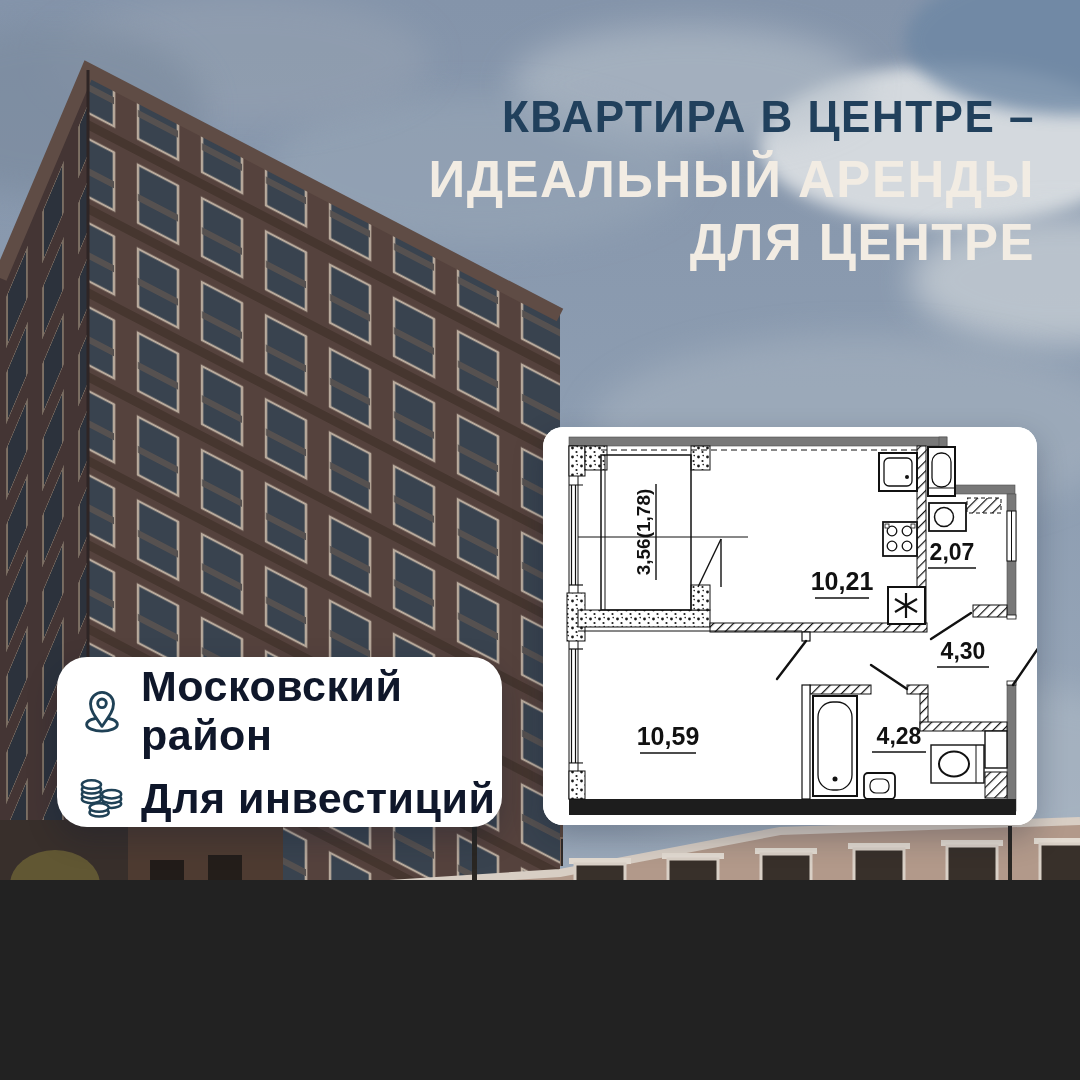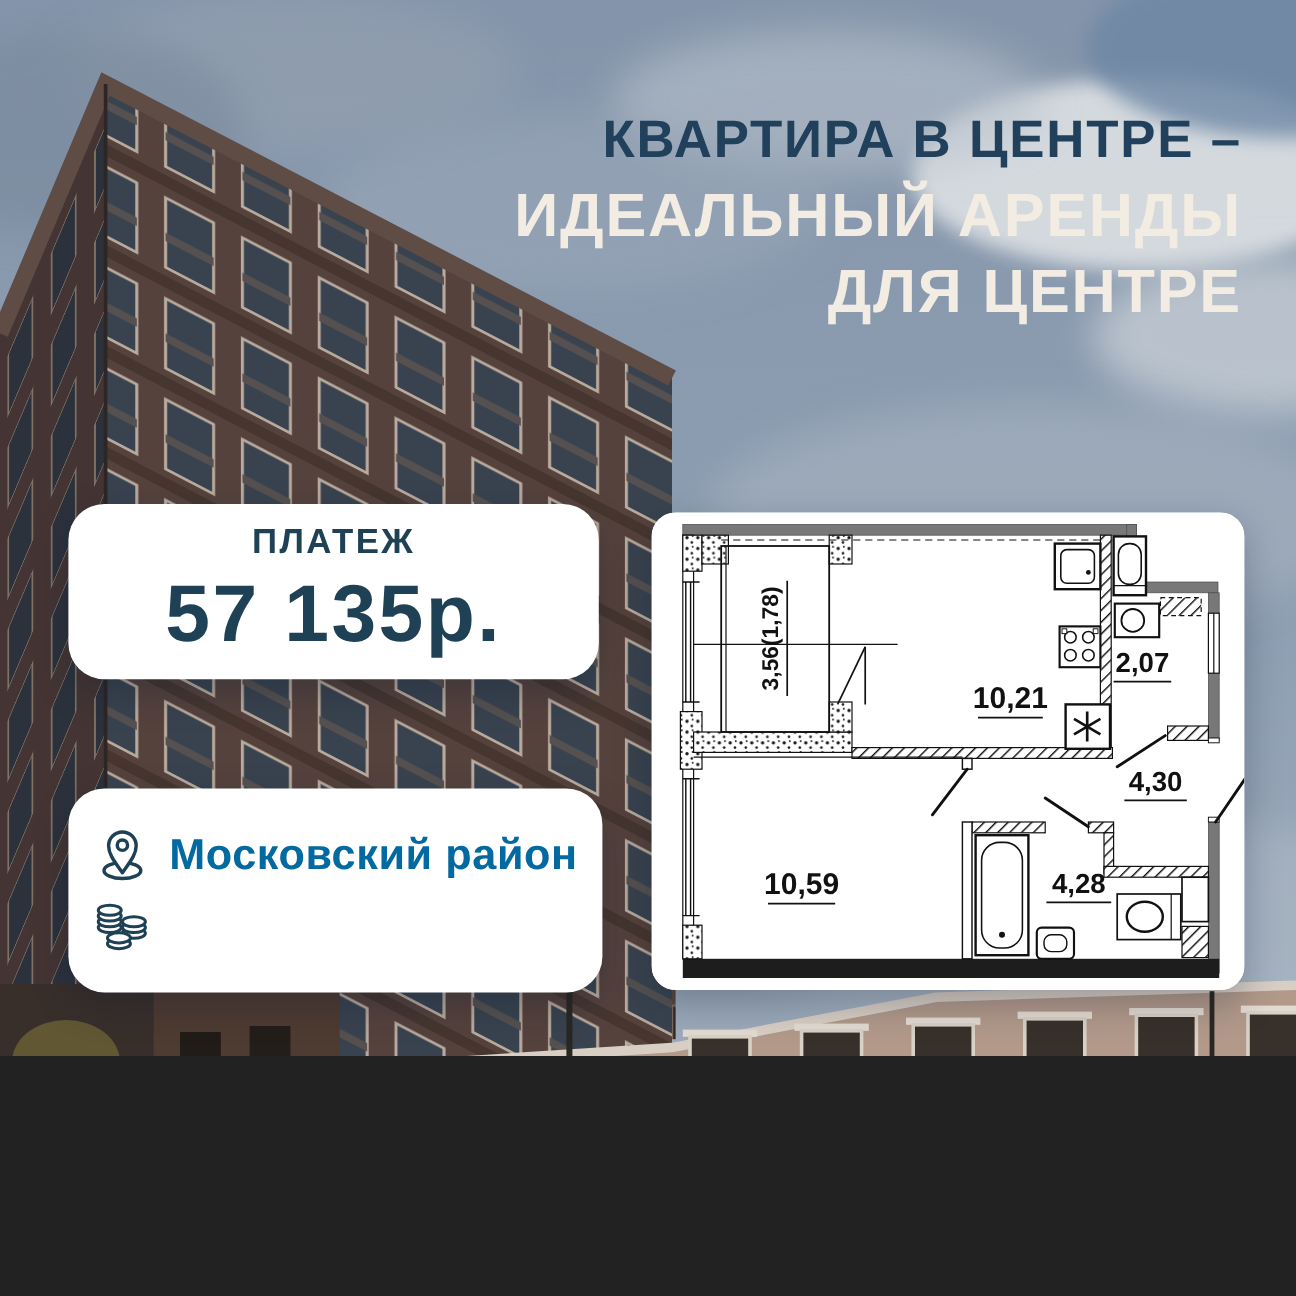--- a/index.html
+++ b/index.html
@@ -14,21 +14,21 @@
   
   .card{position:absolute;background:#ffffff;border-radius:30px;
         box-shadow:0 12px 30px rgba(15,25,45,.28);}
   .payment{left:57px;top:420px;width:442px;height:146px;display:flex;flex-direction:column;
            align-items:center;justify-content:center;gap:4px;}
   .payment .plabel{font-size:29px;font-weight:700;letter-spacing:2px;color:#1f4156;}
   .payment .pamount{font-size:67px;font-weight:700;letter-spacing:2px;color:#1f4156;}
   .info{left:57px;top:657px;width:445px;height:170px;display:flex;flex-direction:column;
         justify-content:center;gap:14px;padding-left:22px;box-sizing:border-box;}
   .inforow{display:flex;align-items:center;gap:16px;}
-  .inforow .itext{font-size:36px;font-weight:700;color:#0369a1;letter-spacing:.5px;}
+  .inforow .itext{font-size:43px;font-weight:700;color:#0f172a;letter-spacing:.5px;}
   .icон{flex:0 0 auto;}
   
   .plan{left:543px;top:427px;width:494px;height:398px;border-radius:20px;overflow:hidden;}
   .plan svg{display:block;}
   
   .logo{position:absolute;left:486px;top:958px;width:108px;height:100px;opacity:.92;}
 </style>
 </head>
 <body>
 
@@ -234,24 +234,20 @@
       </g>
     </g>
   </svg>
 
   <div class="headline">
     <div class="l1">КВАРТИРА В ЦЕНТРЕ –</div>
     <div class="l2">ИДЕАЛЬНЫЙ АРЕНДЫ</div>
     <div class="l3">ДЛЯ ЦЕНТРЕ</div>
   </div>
 
-  <div class="card payment">
-    <div class="plabel">ПЛАТЕЖ</div>
-    <div class="pamount">57 135р.</div>
-  </div>
 
   <div class="card info">
     <div class="inforow">
       <svg class="icон" width="46" height="46" viewBox="0 0 48 48">
         <ellipse cx="24" cy="38" rx="16" ry="7" fill="none" stroke="#1f4156" stroke-width="3"></ellipse>
         <path d="M24,40 C17,30 12,24 12,16.5 A12,12 0 1 1 36,16.5 C36,24 31,30 24,40 Z" fill="#ffffff" stroke="#1f4156" stroke-width="3" stroke-linejoin="round"></path>
         <circle cx="24" cy="16" r="4.5" fill="none" stroke="#1f4156" stroke-width="3"></circle>
       </svg>
       <div class="itext">Московский район</div>
     </div>
@@ -262,20 +258,21 @@
             <ellipse cx="13" cy="20" rx="10" ry="4.4"></ellipse>
           <ellipse cx="13" cy="15" rx="10" ry="4.4"></ellipse>
             <ellipse cx="13" cy="10" rx="10" ry="4.4"></ellipse>
           <ellipse cx="34" cy="30" rx="10" ry="4.4"></ellipse>
             <ellipse cx="34" cy="25" rx="10" ry="4.4"></ellipse>
           <ellipse cx="34" cy="20" rx="10" ry="4.4"></ellipse>
           <ellipse cx="21" cy="39" rx="10" ry="4.4"></ellipse>
             <ellipse cx="21" cy="34" rx="10" ry="4.4"></ellipse>
         </g>
       </svg>
+      <div class="itext">Для инвестиций</div>
     </div>
   </div>
 
   <div class="card plan">
     <svg width="494" height="398" viewBox="0 0 494 398">
       <defs>
         <pattern id="hatch" width="7" height="7" patternUnits="userSpaceOnUse" patternTransform="rotate(45)">
           <rect width="7" height="7" fill="#ffffff"></rect>
           <line x1="0" y1="0" x2="0" y2="7" stroke="#111" stroke-width="2.4"></line>
         </pattern>

